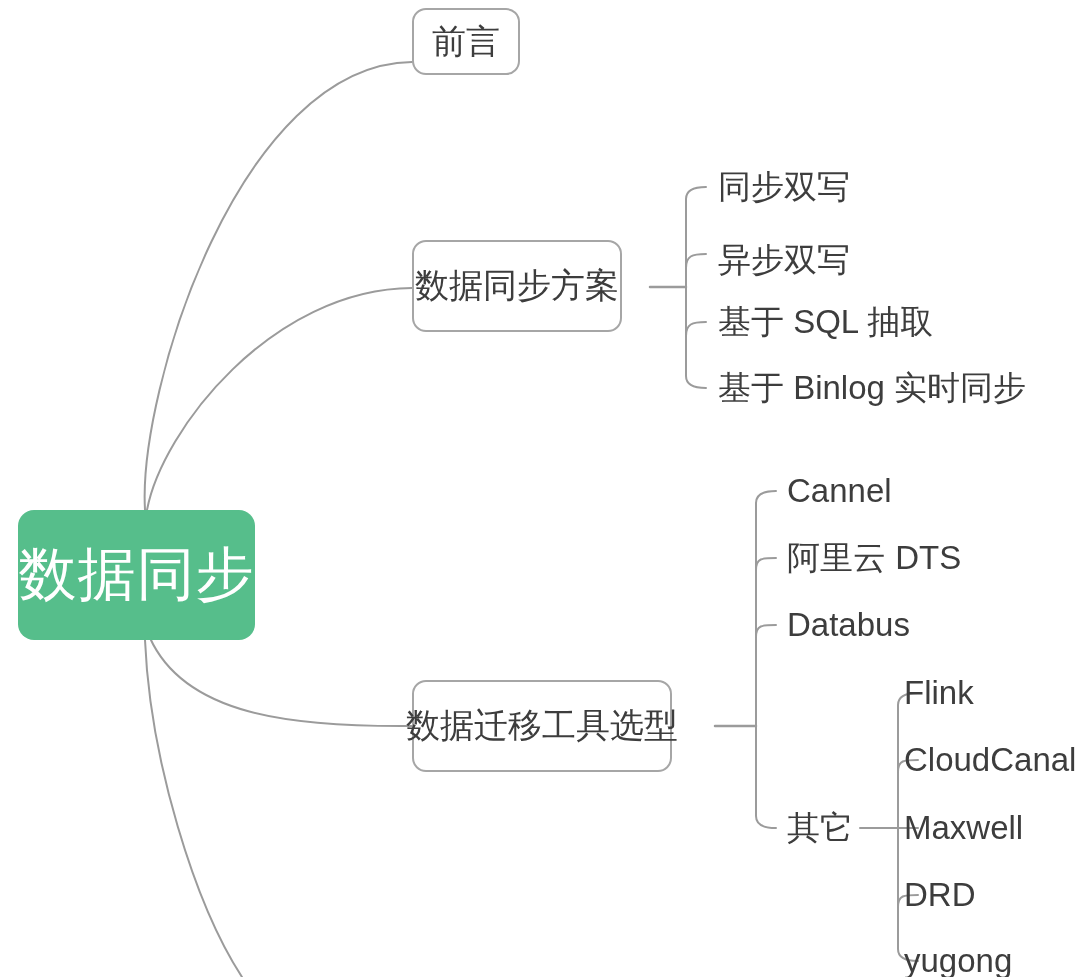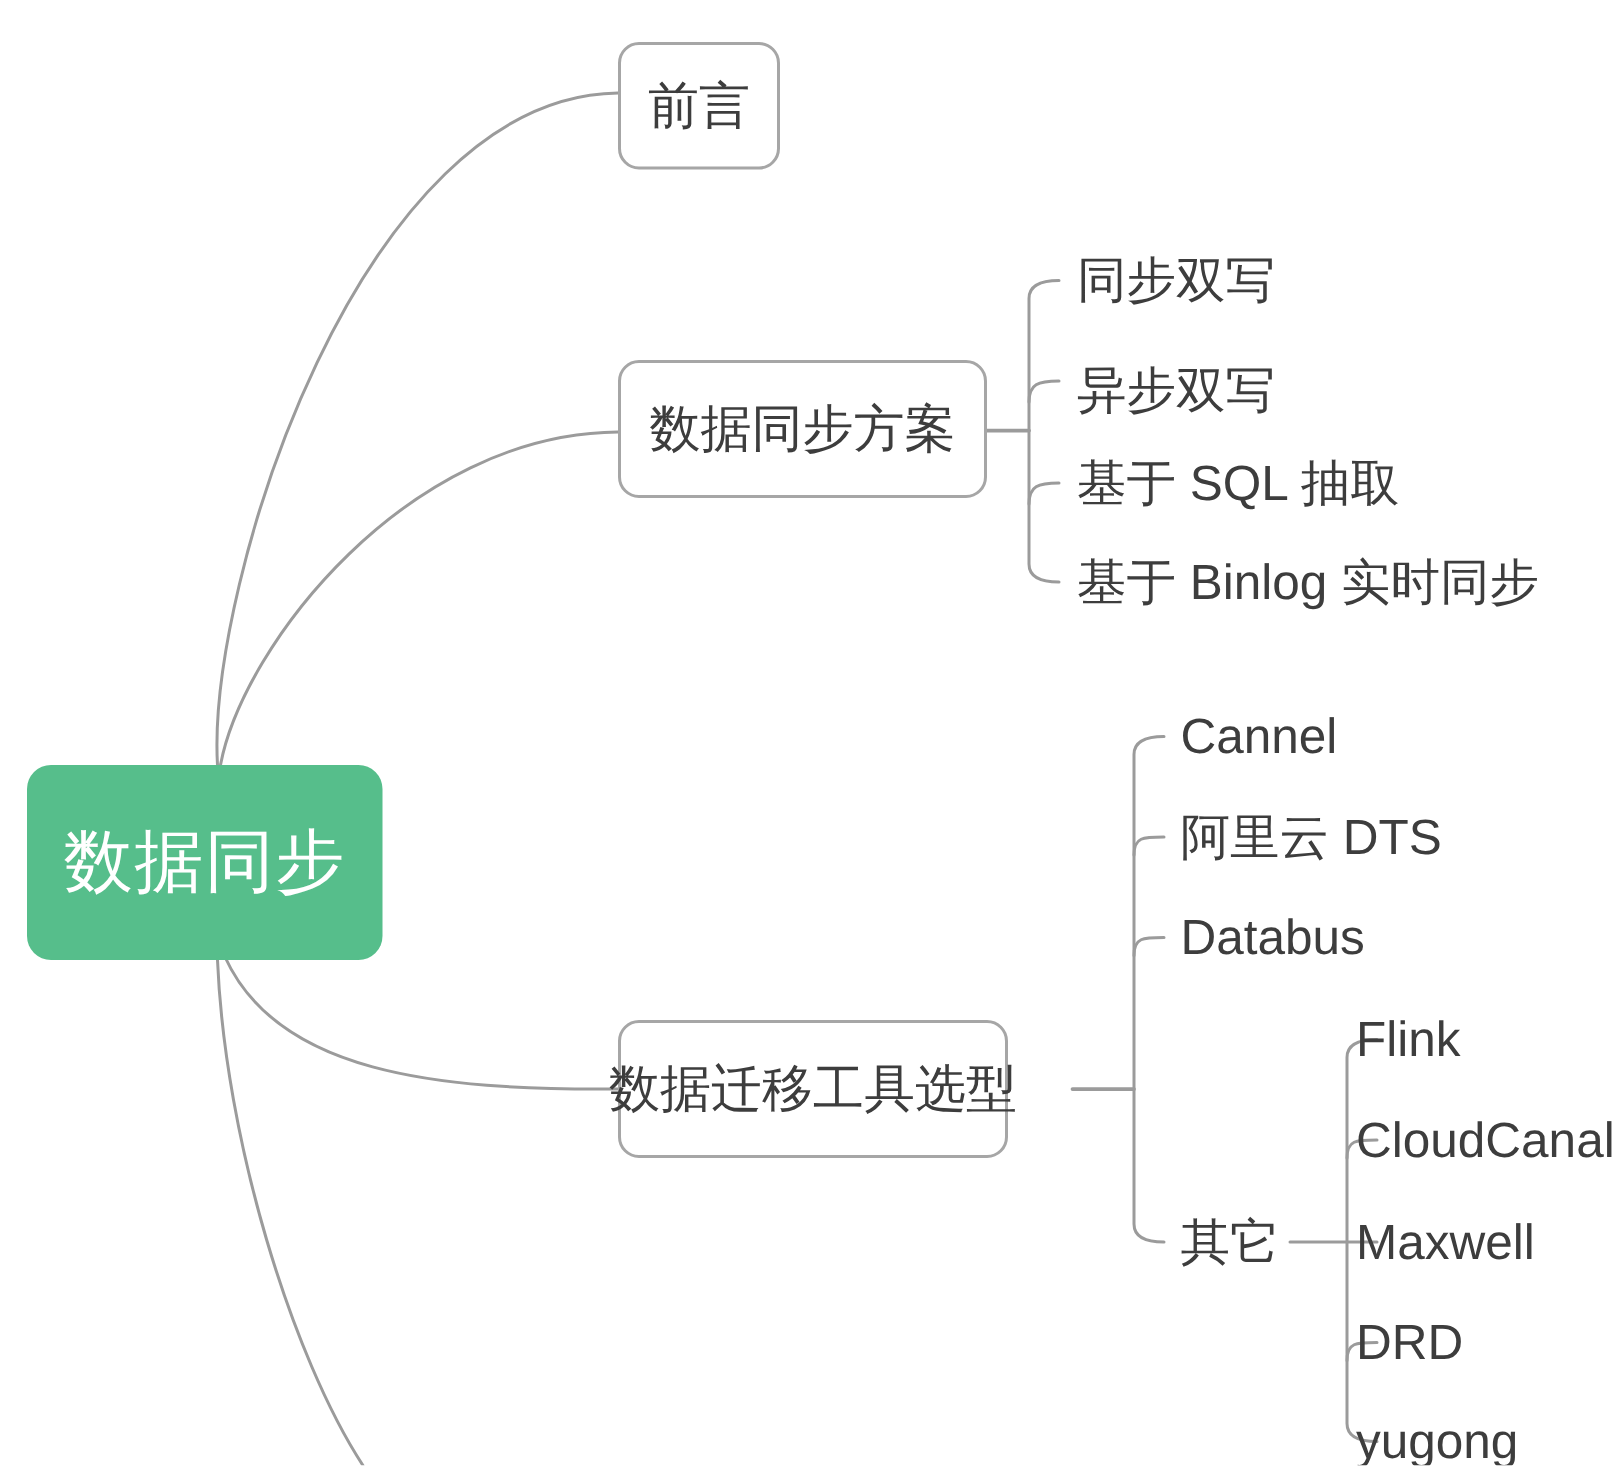--- a/index.html
+++ b/index.html
@@ -15,32 +15,32 @@
     position:absolute;
     display:flex;align-items:center;justify-content:center;
     box-sizing:border-box;
     white-space:nowrap;
   }
   .root-node{
     left:18px;top:510px;width:237px;height:130px;
     background:var(--root-bg,#56BE8B);
     border-radius:16px;
     color:#ffffff;
-    font-size:46px;
+    font-size:58px;
     letter-spacing:1px;
   }
   .box-node{
     background:#ffffff;
     border:2px solid var(--node-border,#A6A6A6);
     border-radius:14px;
     color:var(--node-text,#3D3D3D);
     font-size:34px;
   }
-  .node-preface{left:412px;top:28px;width:108px;height:85px;font-family:Liberation Mono, monospace;}
-  .node-syncplan{left:412px;top:240px;width:246px;height:92px;}
+  .node-preface{left:412px;top:8px;width:108px;height:67px;font-family:Liberation Mono, monospace;}
+  .node-syncplan{left:412px;top:240px;width:210px;height:92px;}
   .node-toolsel{left:412px;top:680px;width:260px;height:92px;}
   .leaf{
     position:absolute;
     transform:translateY(-50%);
     color:var(--leaf-text,#3D3D3D);
     font-size:33px;
     white-space:nowrap;
     line-height:1.2;
   }
   .leaf-a{left:718px;}

